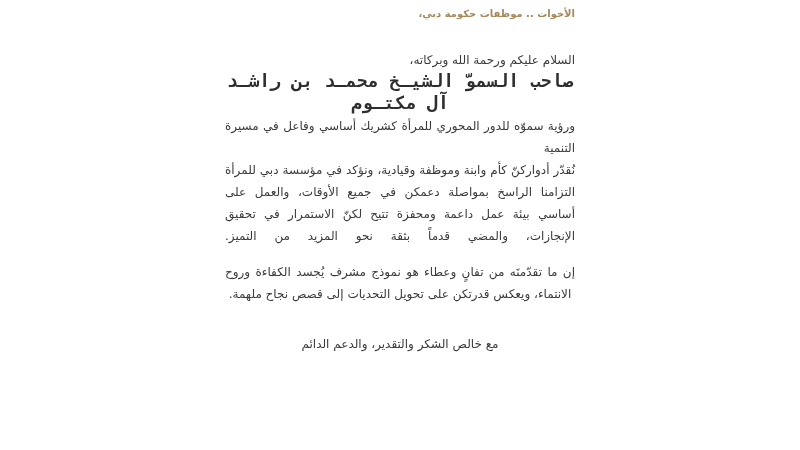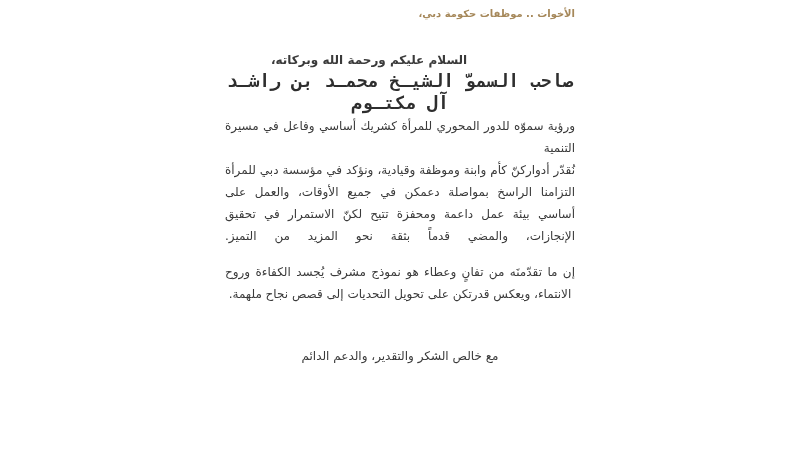--- a/index.html
+++ b/index.html
@@ -27,23 +27,22 @@
   }
   .recipient-heading {
     color: var(--accent, #a6885a);
     font-weight: bold;
     font-size: 10px;
     padding-left: 34px;
     direction: rtl;
   }
   .greeting {
     margin-top: 24px;
-    text-align: left;
+    text-align: right;
     padding-left: 46px;
-    font-weight: bold;
   }
   .just {
     text-align: justify;
     text-align-last: justify;
   }
   .just-center {
     text-align: justify;
     text-align-last: center;
   }
   .center {
@@ -53,21 +52,21 @@
     font-weight: bold;
     color: var(--heading, #2e2e2e);
     text-align: center;
     font-size: 18px;
     font-family: Liberation Mono, monospace;
   }
   .para-gap {
     margin-top: 14px;
   }
   .closing {
-    margin-top: 40px;
+    margin-top: 28px;
     text-align: center;
   }
 </style>
 </head>
 <body>
 
 <div class="page">
   <div class="letter">
 
     <div class="recipient-heading">الأخوات .. موظفات حكومة دبي،</div>

